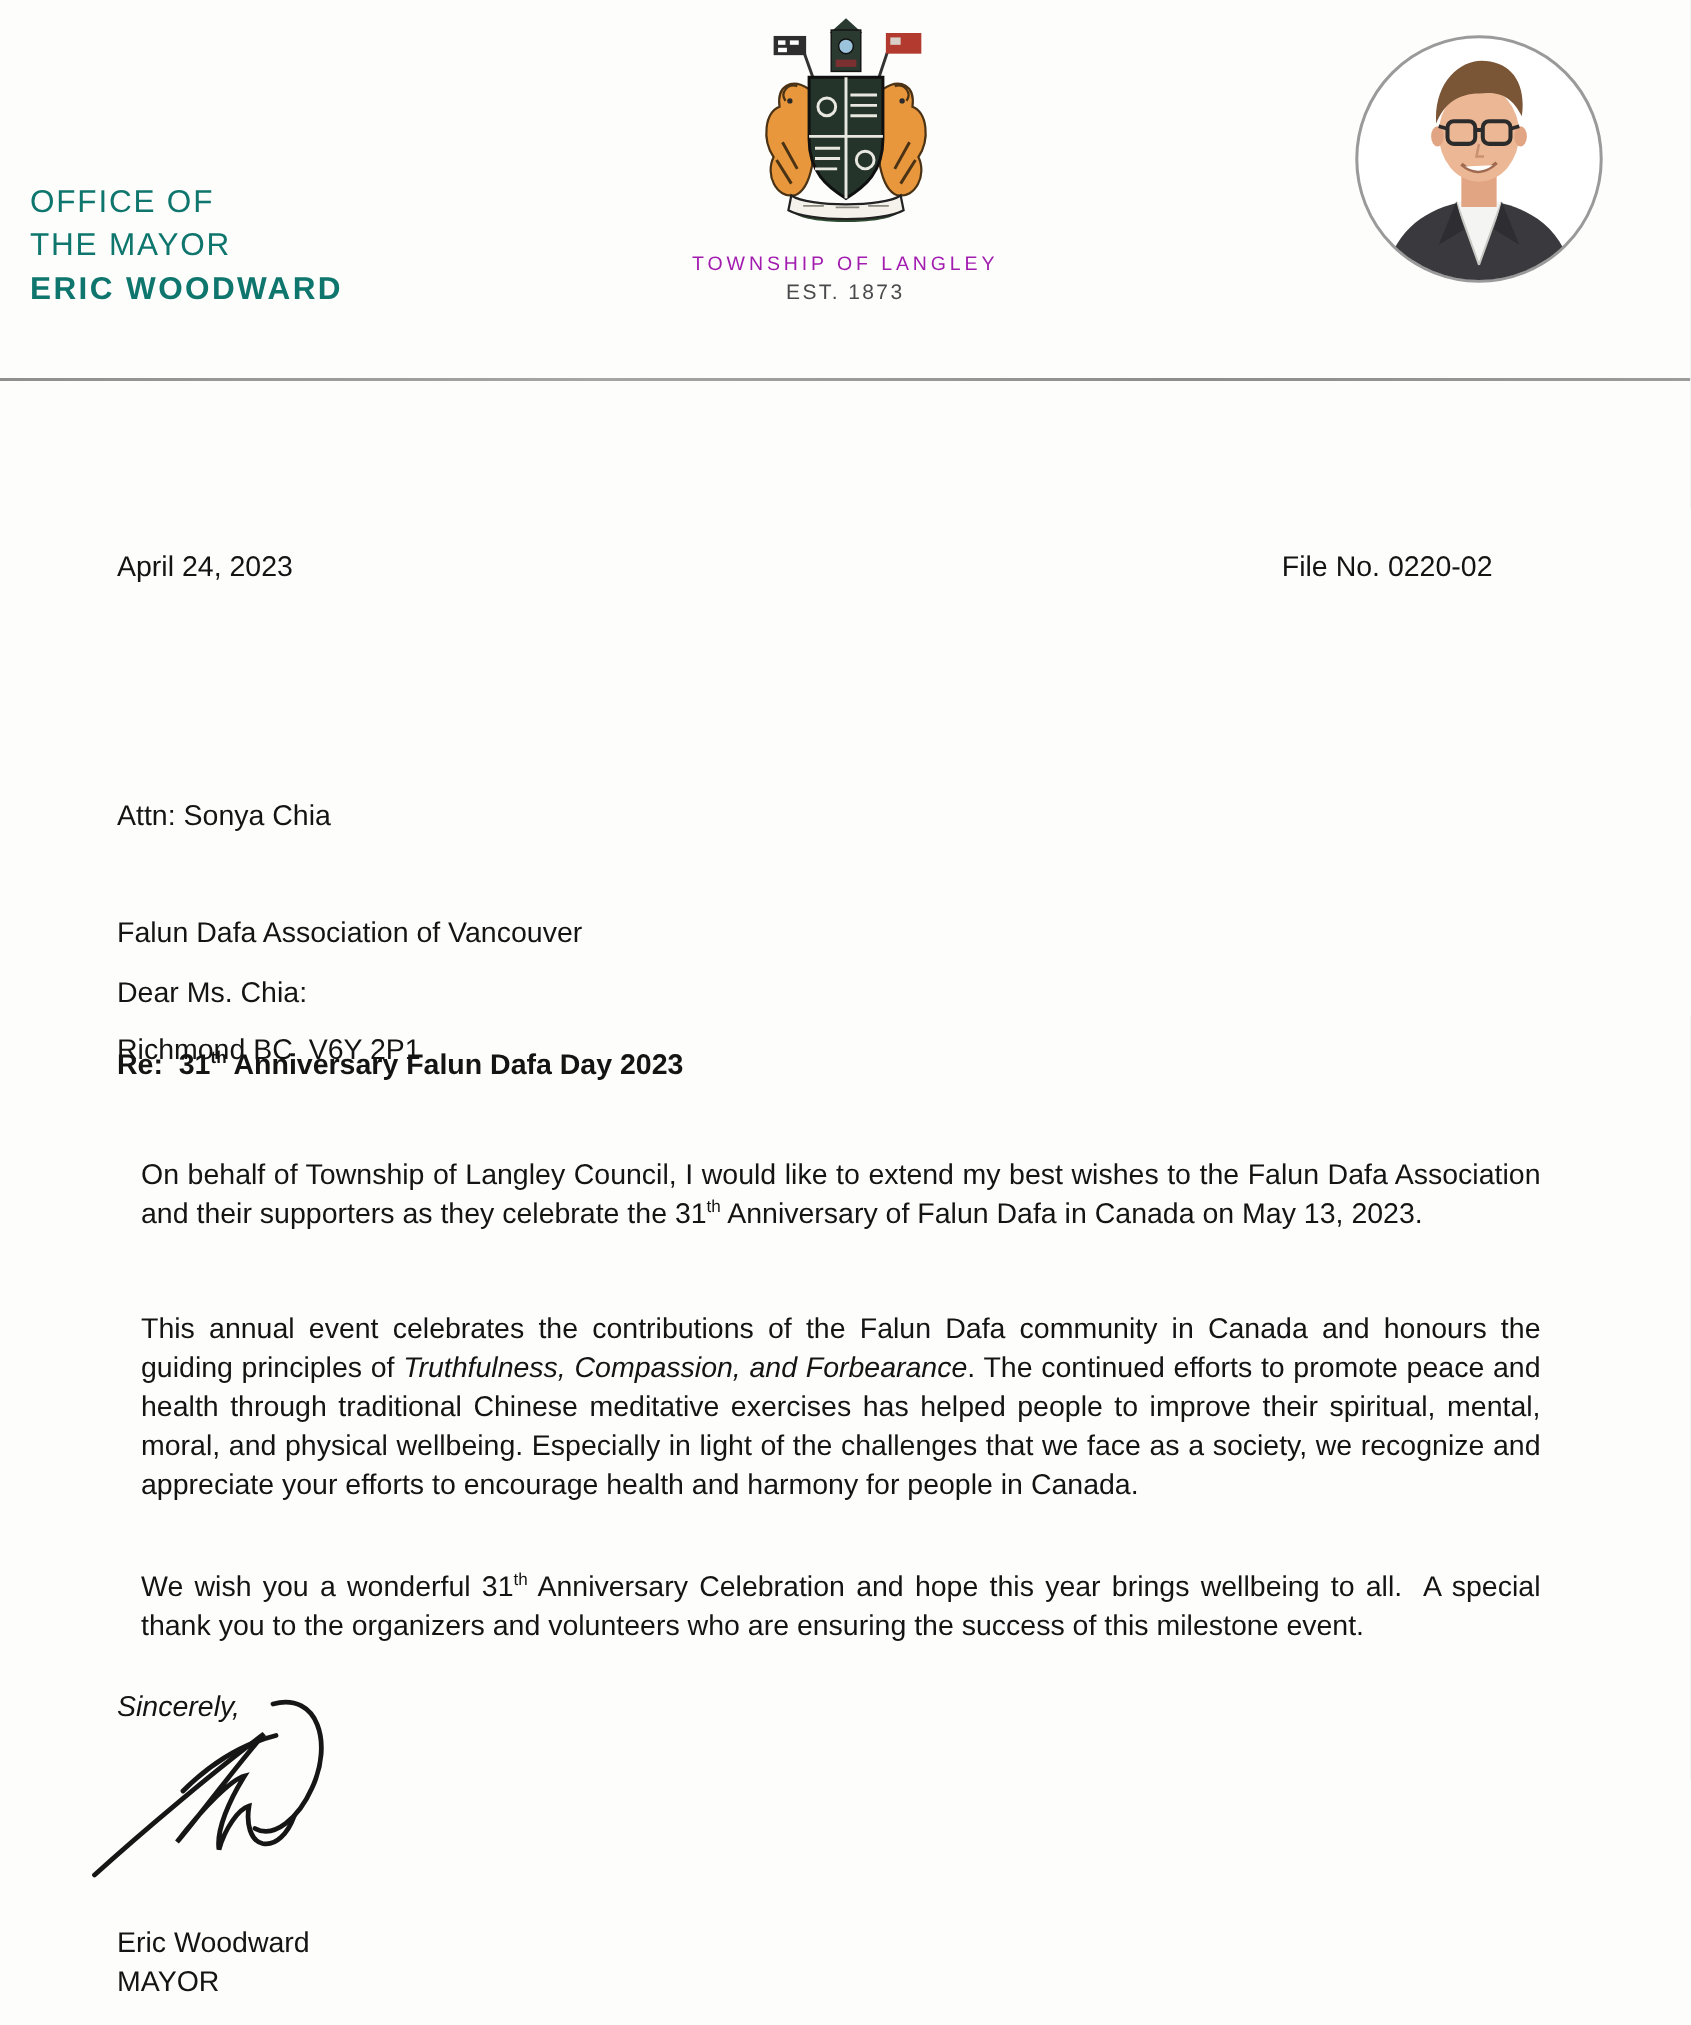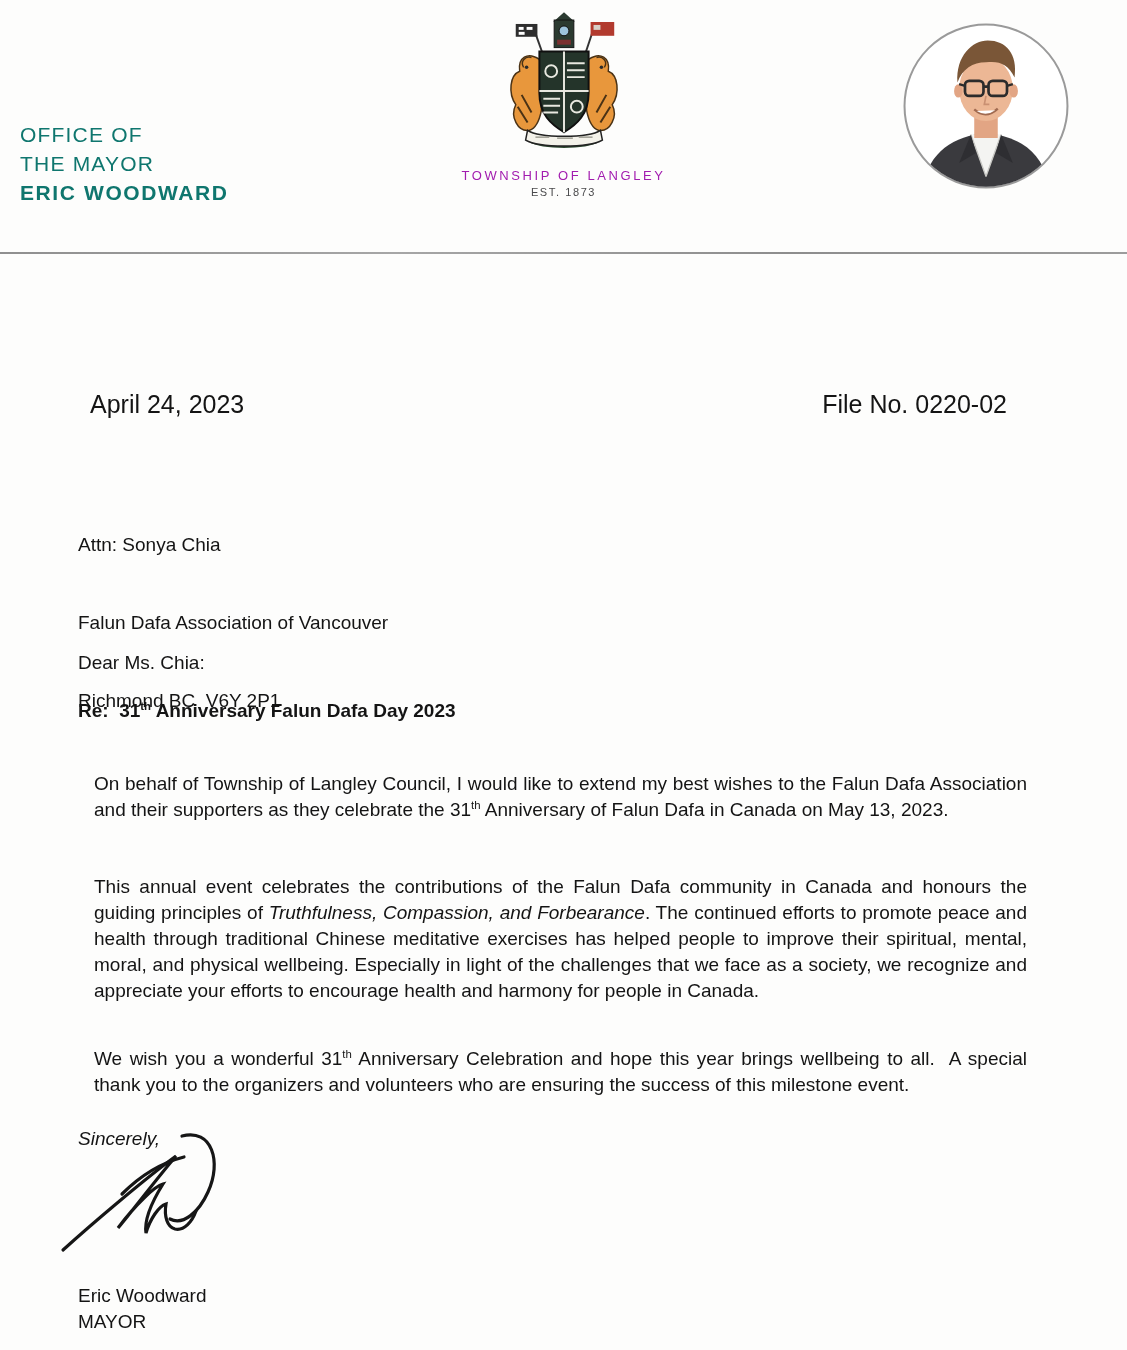--- a/index.html
+++ b/index.html
@@ -21,35 +21,34 @@
   }
   .office-block .office-name{font-weight:700;letter-spacing:1.6px;}
   .crest-block{
     position:absolute;left:50%;top:12px;transform:translateX(-50%);
     text-align:center;width:320px;
   }
   .crest-svg{width:128px;height:148px;display:block;margin:0 auto;}
   .crest-caption{
     margin-top:8px;font-size:13px;letter-spacing:2.6px;color:#a21caf;font-weight:500;
   }
-  .crest-est{margin-top:3px;font-size:11px;letter-spacing:1.6px;color:#4a4a4c;}
+  .crest-est{margin-top:3px;font-size:14px;letter-spacing:1.6px;color:#4a4a4c;}
   .photo-wrap{
     position:absolute;left:902px;top:22px;width:168px;height:168px;
   }
   .photo-wrap svg{width:168px;height:168px;display:block;}
   .header-divider{
     position:absolute;left:0;top:252px;width:1127px;height:2px;
     background:linear-gradient(to right,#8f8f8f 0%,#a6a6a6 35%,#8d8d8d 70%,#9c9c9c 100%);
   }
   
   .meta-row{
-    position:absolute;left:78px;top:390px;width:917px;
+    position:absolute;left:78px;top:368px;width:917px;
     display:flex;justify-content:space-between;
-    font-size:25px;
-    margin-left:12px;
+    font-size:19px;
   }
   .recipient{
     position:absolute;left:78px;top:480px;
     font-size:19px;line-height:26px;white-space:pre-wrap;
   }
   .salutation{
     position:absolute;left:78px;top:652px;font-size:19px;
   }
   .subject{
     position:absolute;left:78px;top:700px;font-size:19px;font-weight:700;

